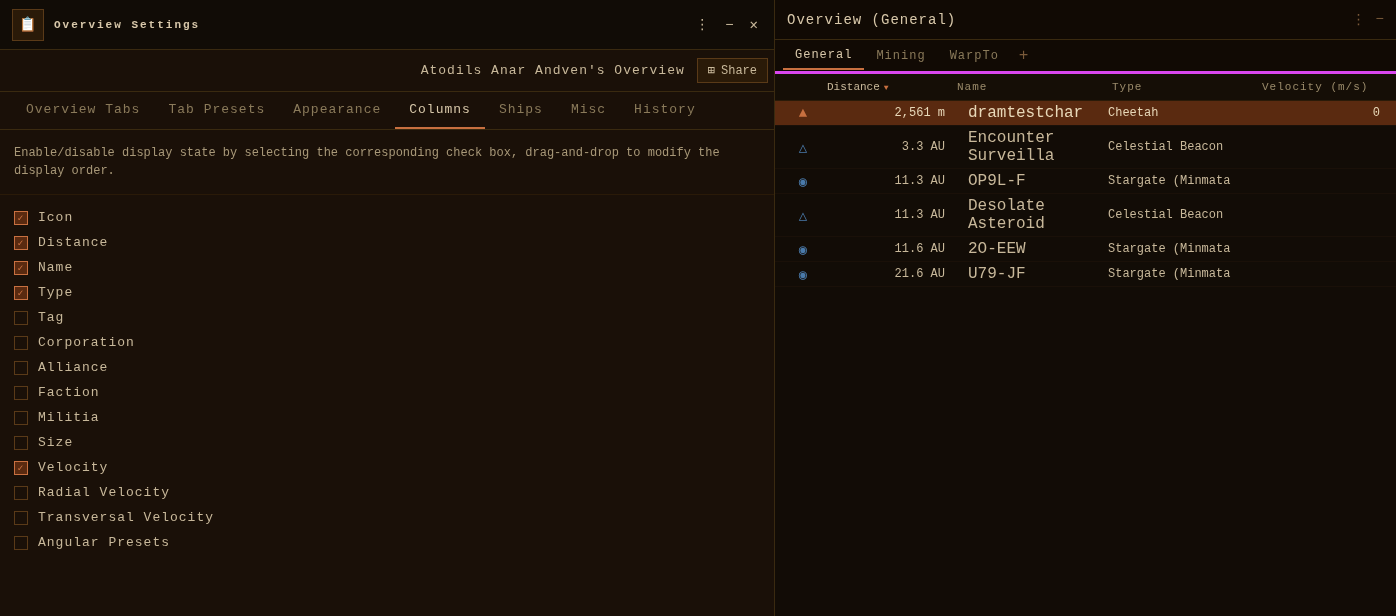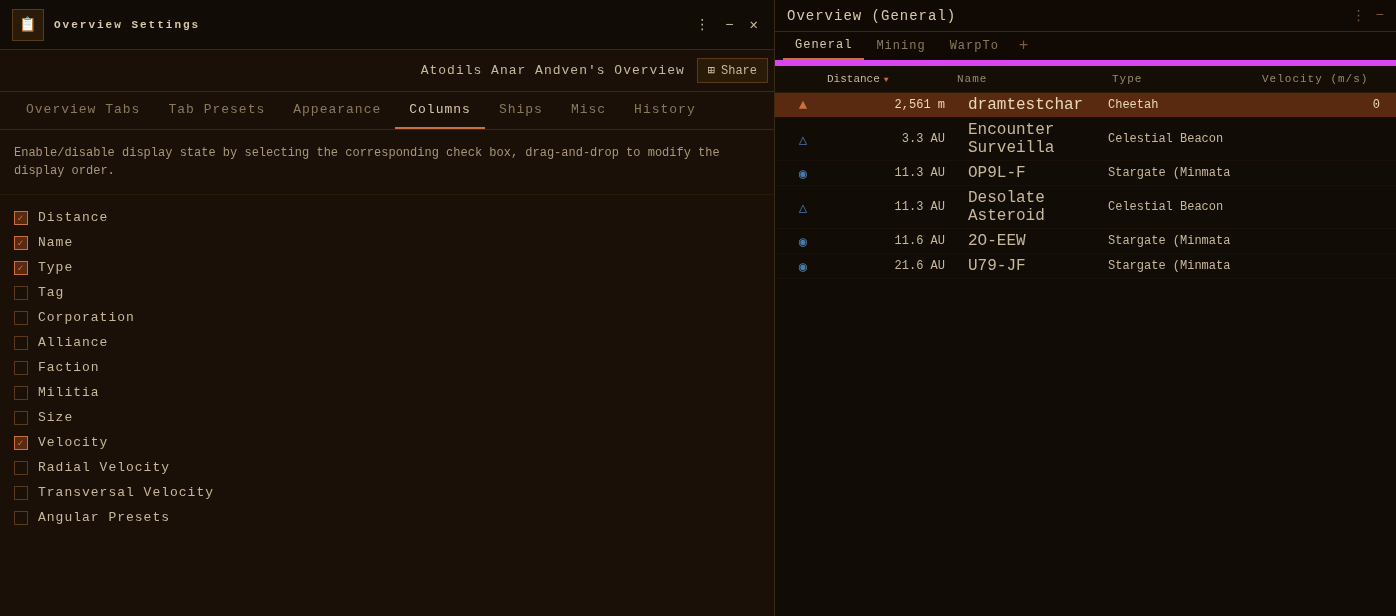--- a/index.html
+++ b/index.html
@@ -170,41 +170,41 @@
       display: flex;
       flex-direction: column;
     }
 
     .overview-header {
       display: flex;
       align-items: center;
       padding: 6px 12px;
       background: #110a04;
       border-bottom: 1px solid #3a2a10;
-      height: 32px;
+      height: 40px;
     }
 
     .overview-title {
       font-size: 14px;
       color: #d8c8aa;
       letter-spacing: 1px;
       flex: 1;
     }
 
     .overview-controls {
       display: flex;
       gap: 10px;
       color: #7a5a3a;
       font-size: 14px;
     }
 
     .overview-tabs {
       display: flex;
       padding: 0 8px;
-      border-bottom: 6px solid #d946ef;
+      border-bottom: 3px solid #d946ef;
       background: #110a04;
       align-items: center;
       height: 34px;
     }
 
     .overview-tab {
       padding: 6px 12px;
       font-size: 12px;
       color: #8a7a5a;
       cursor: pointer;
@@ -344,20 +344,24 @@
     <div class="nav-tab">Ships</div>
     <div class="nav-tab">Misc</div>
     <div class="nav-tab">History</div>
   </div>
 
   <div class="description">Enable/disable display state by selecting the corresponding check box, drag-and-drop to modify the display order.</div>
 
   <div class="columns-list">
     <div class="column-item">
       <div class="checkbox checked"></div>
+      <span>Icon</span>
+    </div>
+    <div class="column-item">
+      <div class="checkbox checked"></div>
       <span>Distance</span>
     </div>
     <div class="column-item">
       <div class="checkbox checked"></div>
       <span>Name</span>
     </div>
     <div class="column-item">
       <div class="checkbox checked"></div>
       <span>Type</span>
     </div>

